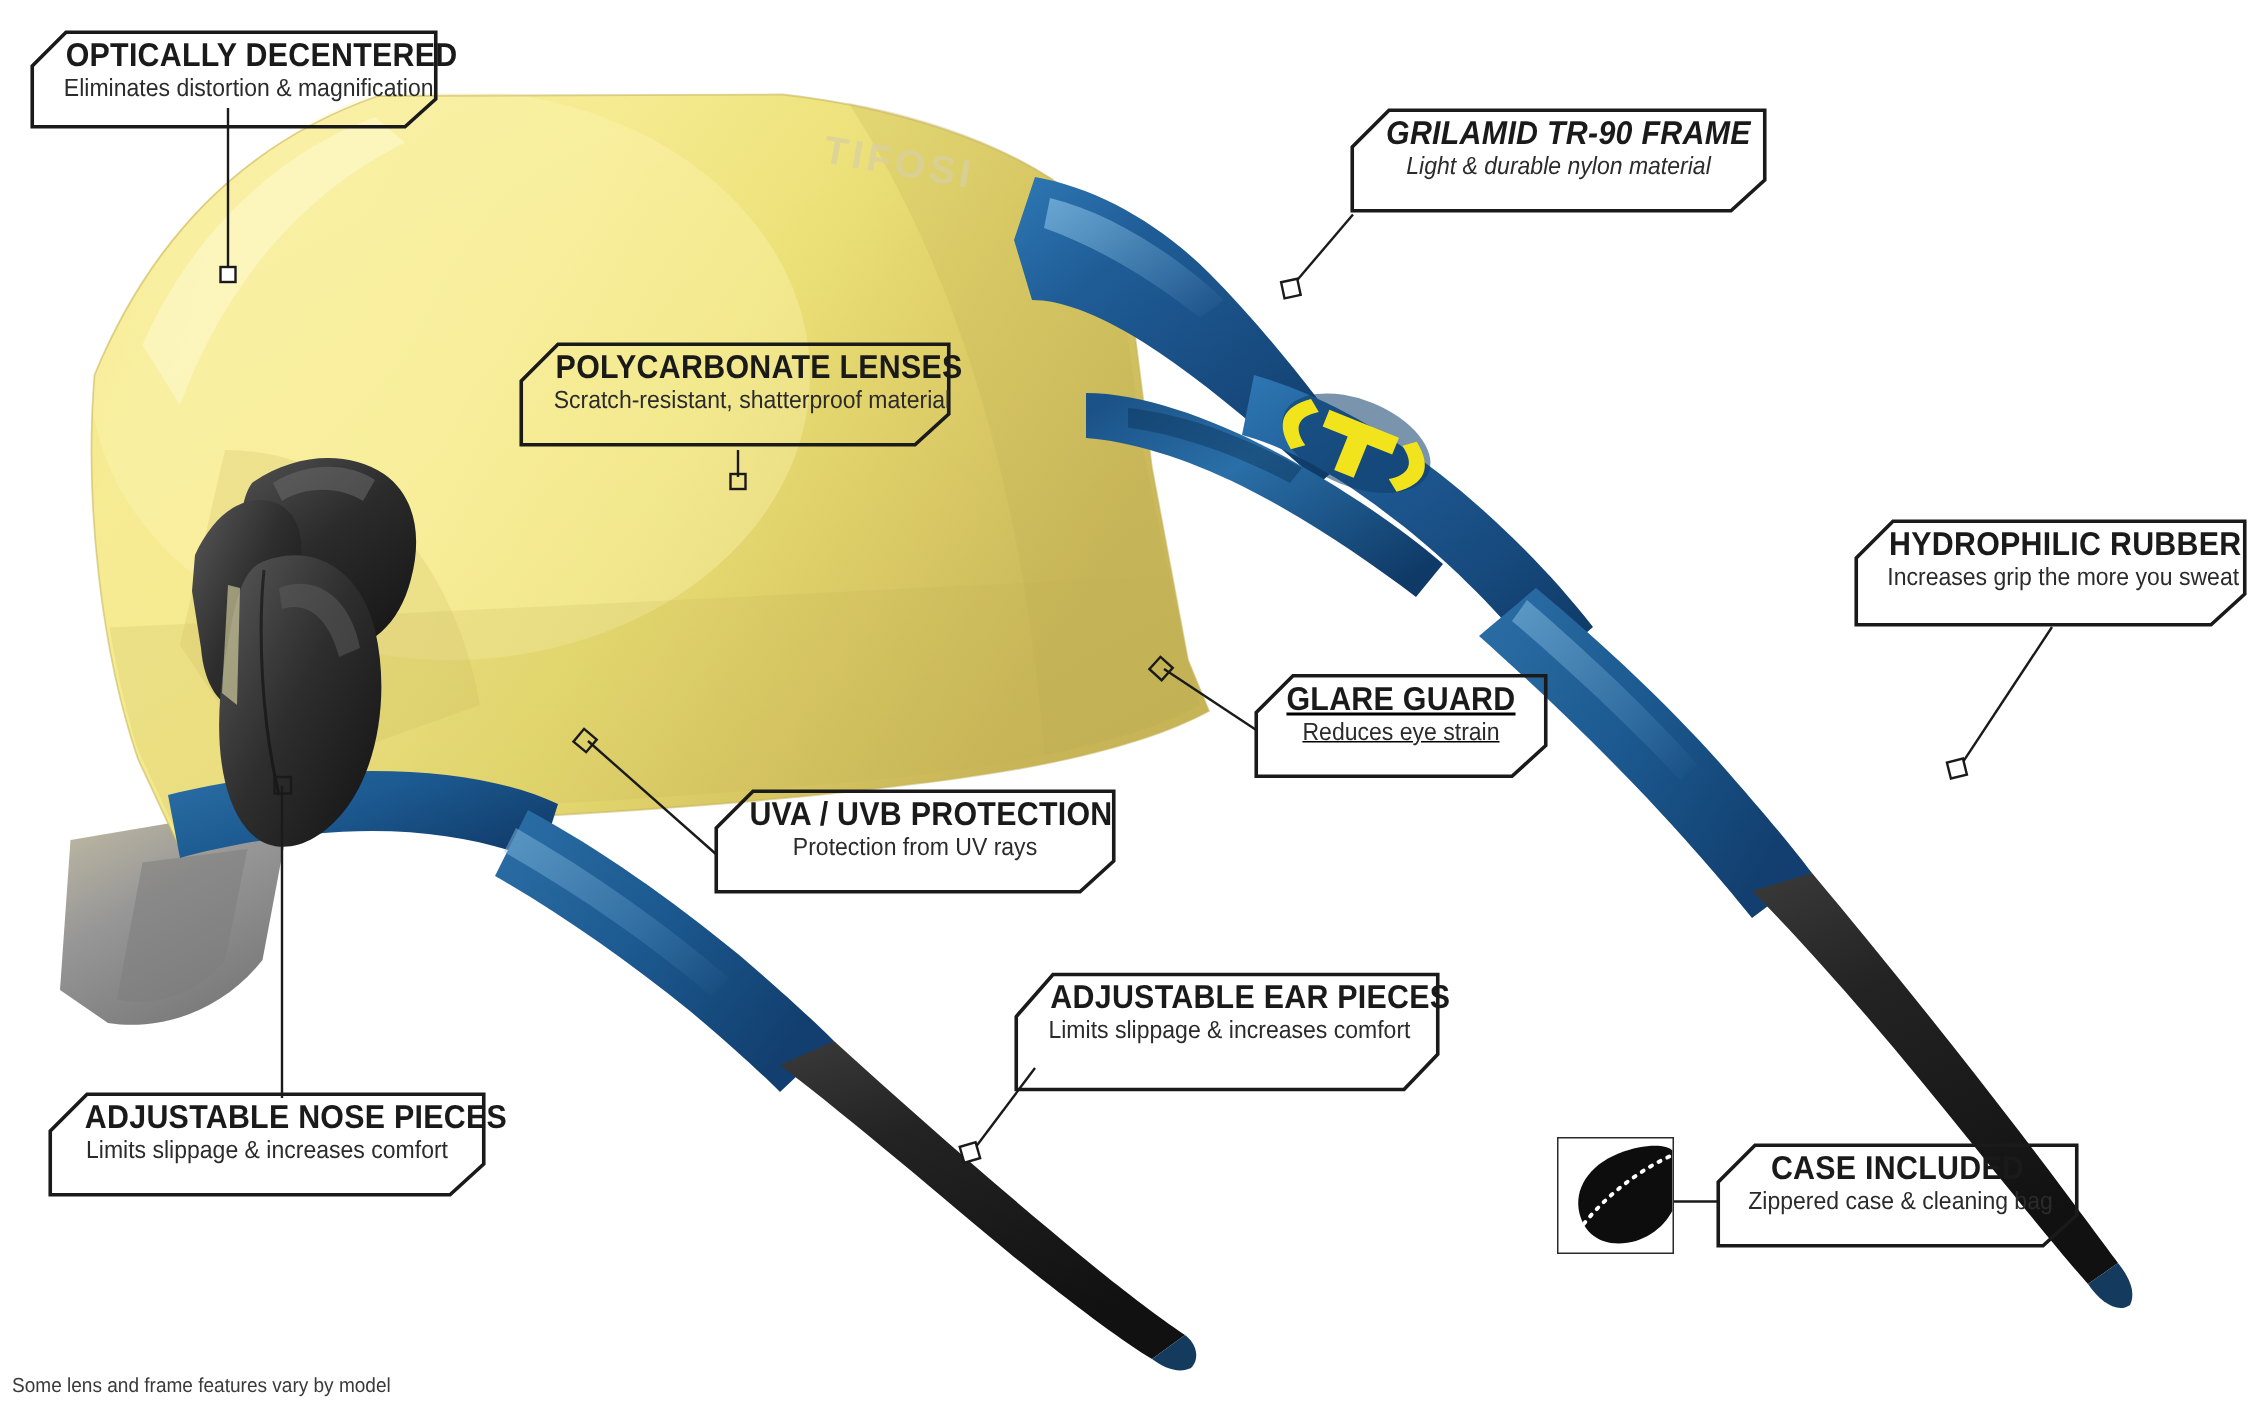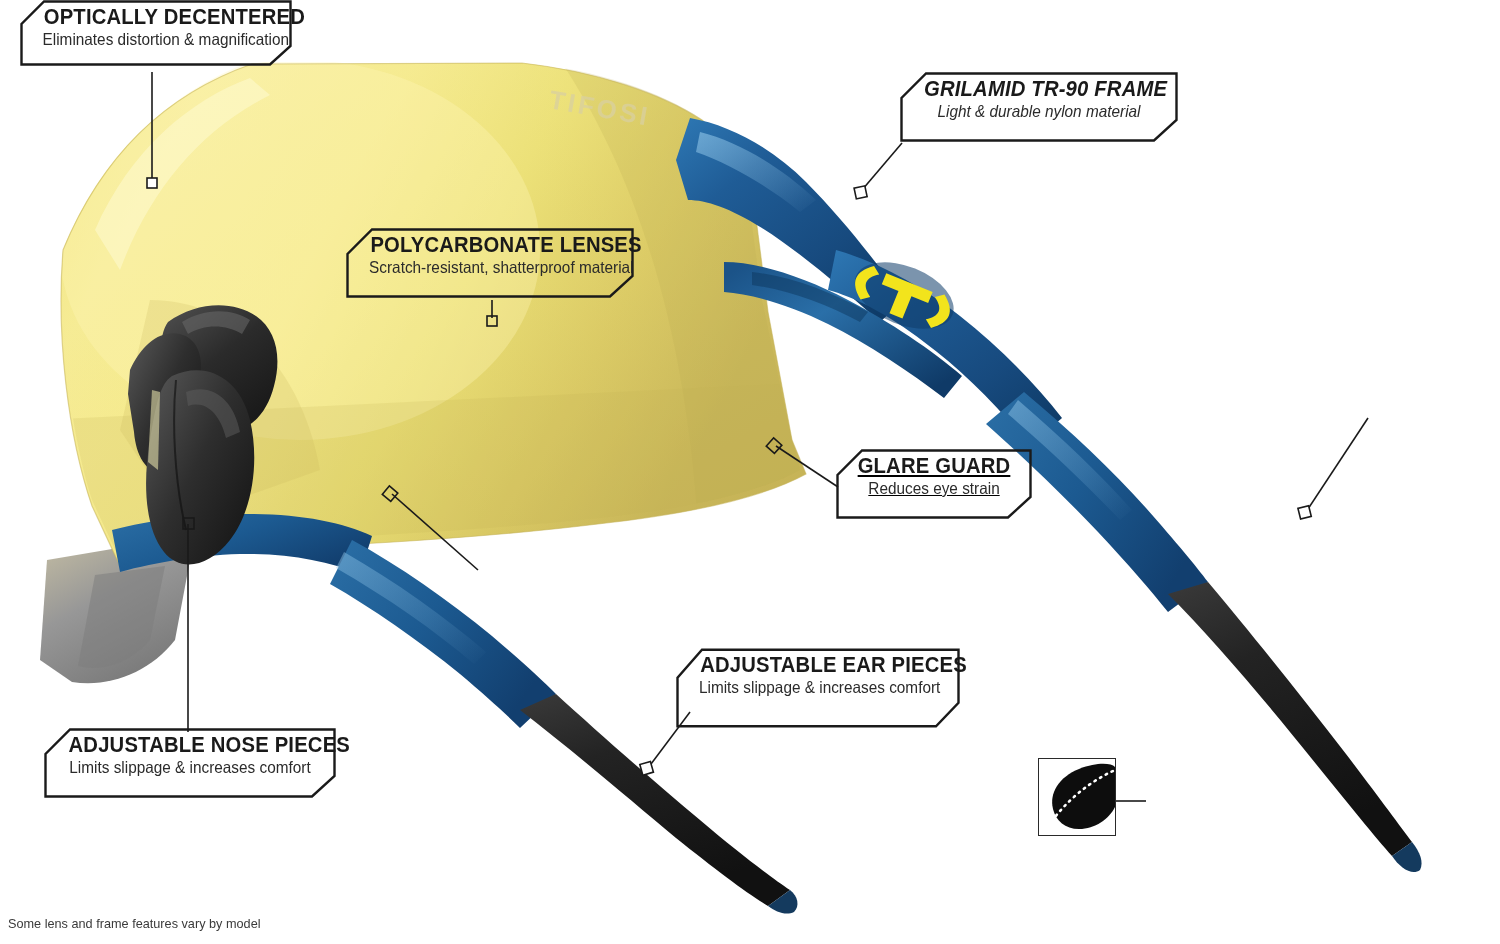--- a/index.html
+++ b/index.html
@@ -304,21 +304,21 @@
       <path d="M 188,732 L 188,524"></path>
       <rect x="183" y="518" width="11" height="11" fill="none"></rect>
 
       <path d="M 690,712 L 648,768"></path>
       <rect x="641" y="763" width="11" height="11" fill="#ffffff" transform="rotate(-16 646 768)"></rect>
 
       <path d="M 1116,801 L 1146,801"></path>
     </g>
   </svg>
 
-  <div class="callout" style="left:20px; top:0; width:272px; height:66px;">
+  <div class="callout" style="left:20px; top:20px; width:272px; height:66px;">
     <svg class="co-frame" viewBox="0 0 272 66" preserveAspectRatio="none">
       <path d="M 24,1.5 L 270.5,1.5 L 270.5,46 L 250,64.5 L 1.5,64.5 L 1.5,24 Z" fill="none" stroke="#1a1a1a" stroke-width="2.4" vector-effect="non-scaling-stroke"></path>
     </svg>
     <div class="co-inner">
       <div class="co-title">OPTICALLY DECENTERED</div>
       <div class="co-sub">Eliminates distortion &amp; magnification</div>
     </div>
   </div>
 
   <div class="callout" style="left:346px; top:228px; width:288px; height:70px;text-align:center;">
@@ -334,33 +334,51 @@
   <div class="callout" style="left:900px; top:72px; width:278px; height:70px;font-style:italic;">
     <svg class="co-frame" viewBox="0 0 278 70" preserveAspectRatio="none">
       <path d="M 26,1.5 L 276.5,1.5 L 276.5,48 L 254,68.5 L 1.5,68.5 L 1.5,26 Z" fill="none" stroke="#1a1a1a" stroke-width="2.4" vector-effect="non-scaling-stroke"></path>
     </svg>
     <div class="co-inner">
       <div class="co-title">GRILAMID TR-90 FRAME</div>
       <div class="co-sub">Light &amp; durable nylon material</div>
     </div>
   </div>
 
+  <div class="callout" style="left:1236px; top:346px; width:262px; height:72px;">
+    <svg class="co-frame" viewBox="0 0 262 72" preserveAspectRatio="none">
+      <path d="M 26,1.5 L 260.5,1.5 L 260.5,50 L 238,70.5 L 1.5,70.5 L 1.5,26 Z" fill="none" stroke="#1a1a1a" stroke-width="2.4" vector-effect="non-scaling-stroke"></path>
+    </svg>
+    <div class="co-inner">
+      <div class="co-title">HYDROPHILIC RUBBER</div>
+      <div class="co-sub">Increases grip the more you sweat</div>
+    </div>
+  </div>
 
   <div class="callout" style="left:836px; top:449px; width:196px; height:70px;text-decoration:underline;">
     <svg class="co-frame" viewBox="0 0 196 70" preserveAspectRatio="none">
       <path d="M 26,1.5 L 194.5,1.5 L 194.5,48 L 172,68.5 L 1.5,68.5 L 1.5,26 Z" fill="none" stroke="#1a1a1a" stroke-width="2.4" vector-effect="non-scaling-stroke"></path>
     </svg>
     <div class="co-inner">
       <div class="co-title">GLARE GUARD</div>
       <div class="co-sub">Reduces eye strain</div>
     </div>
   </div>
 
-
-  <div class="callout" style="left:44px; top:728px; width:292px; height:70px;text-align:center;">
+  <div class="callout" style="left:476px; top:526px; width:268px; height:70px;">
+    <svg class="co-frame" viewBox="0 0 268 70" preserveAspectRatio="none">
+      <path d="M 26,1.5 L 266.5,1.5 L 266.5,48 L 244,68.5 L 1.5,68.5 L 1.5,26 Z" fill="none" stroke="#1a1a1a" stroke-width="2.4" vector-effect="non-scaling-stroke"></path>
+    </svg>
+    <div class="co-inner">
+      <div class="co-title">UVA / UVB PROTECTION</div>
+      <div class="co-sub">Protection from UV rays</div>
+    </div>
+  </div>
+
+  <div class="callout" style="left:32px; top:728px; width:292px; height:70px;text-align:center;">
     <svg class="co-frame" viewBox="0 0 292 70" preserveAspectRatio="none">
       <path d="M 26,1.5 L 290.5,1.5 L 290.5,48 L 268,68.5 L 1.5,68.5 L 1.5,26 Z" fill="none" stroke="#1a1a1a" stroke-width="2.4" vector-effect="non-scaling-stroke"></path>
     </svg>
     <div class="co-inner">
       <div class="co-title">ADJUSTABLE NOSE PIECES</div>
       <div class="co-sub">Limits slippage &amp; increases comfort</div>
     </div>
   </div>
 
   <div class="callout" style="left:676px; top:648px; width:284px; height:80px;">
@@ -374,16 +392,25 @@
   </div>
 
   <div class="case-icon-box" style="left:1038px; top:758px; width:78px; height:78px;">
     <svg viewBox="0 0 78 78" width="78" height="78">
       <path d="M 14,50 C 10,34 20,18 40,10 C 58,3 72,4 76,8
                L 76,48 C 70,60 56,70 40,70 C 26,70 17,62 14,50 Z" fill="#0d0d0d"></path>
       <path d="M 13,62 C 26,44 48,24 74,12" fill="none" stroke="#ffffff" stroke-width="2.6" stroke-linecap="round" stroke-dasharray="1.5 5"></path>
     </svg>
   </div>
 
+  <div class="callout" style="left:1144px; top:762px; width:242px; height:70px;">
+    <svg class="co-frame" viewBox="0 0 242 70" preserveAspectRatio="none">
+      <path d="M 26,1.5 L 240.5,1.5 L 240.5,48 L 218,68.5 L 1.5,68.5 L 1.5,26 Z" fill="none" stroke="#1a1a1a" stroke-width="2.4" vector-effect="non-scaling-stroke"></path>
+    </svg>
+    <div class="co-inner">
+      <div class="co-title">CASE INCLUDED</div>
+      <div class="co-sub">Zippered case &amp; cleaning bag</div>
+    </div>
+  </div>
 
   <div class="disclaimer">Some lens and frame features vary by model</div>
 
 </div>
 
 </body></html>

